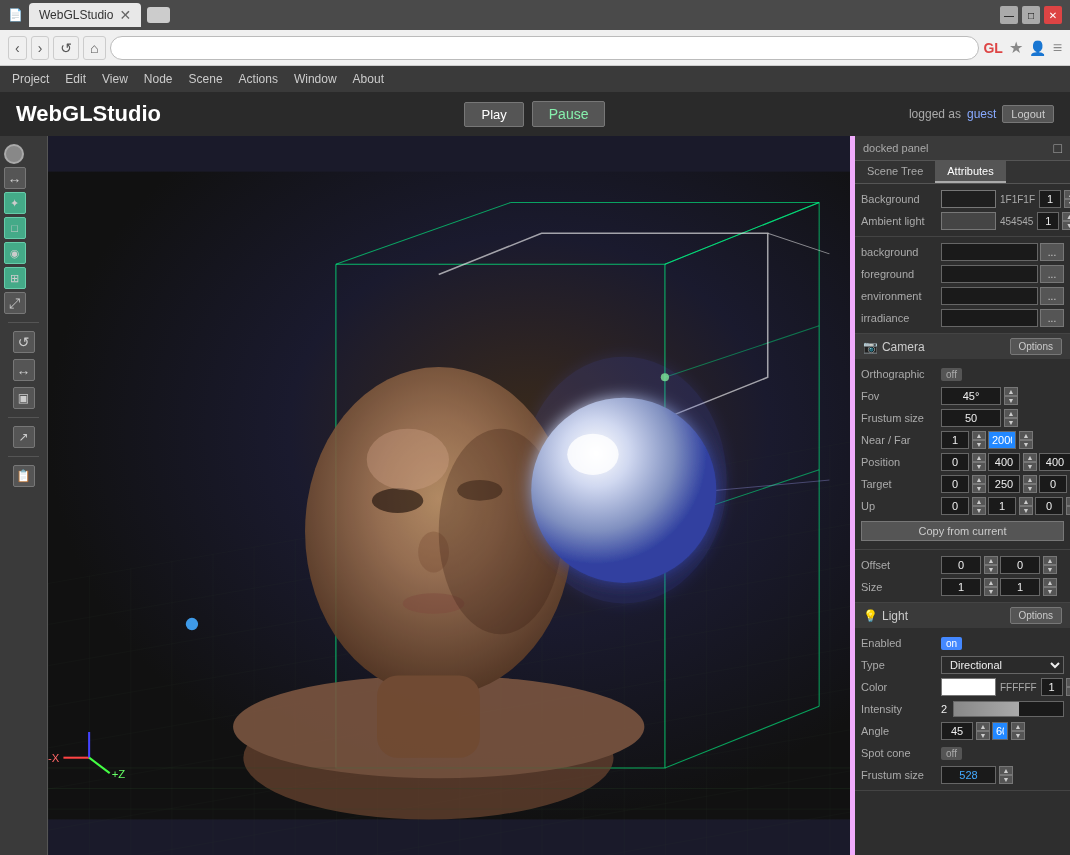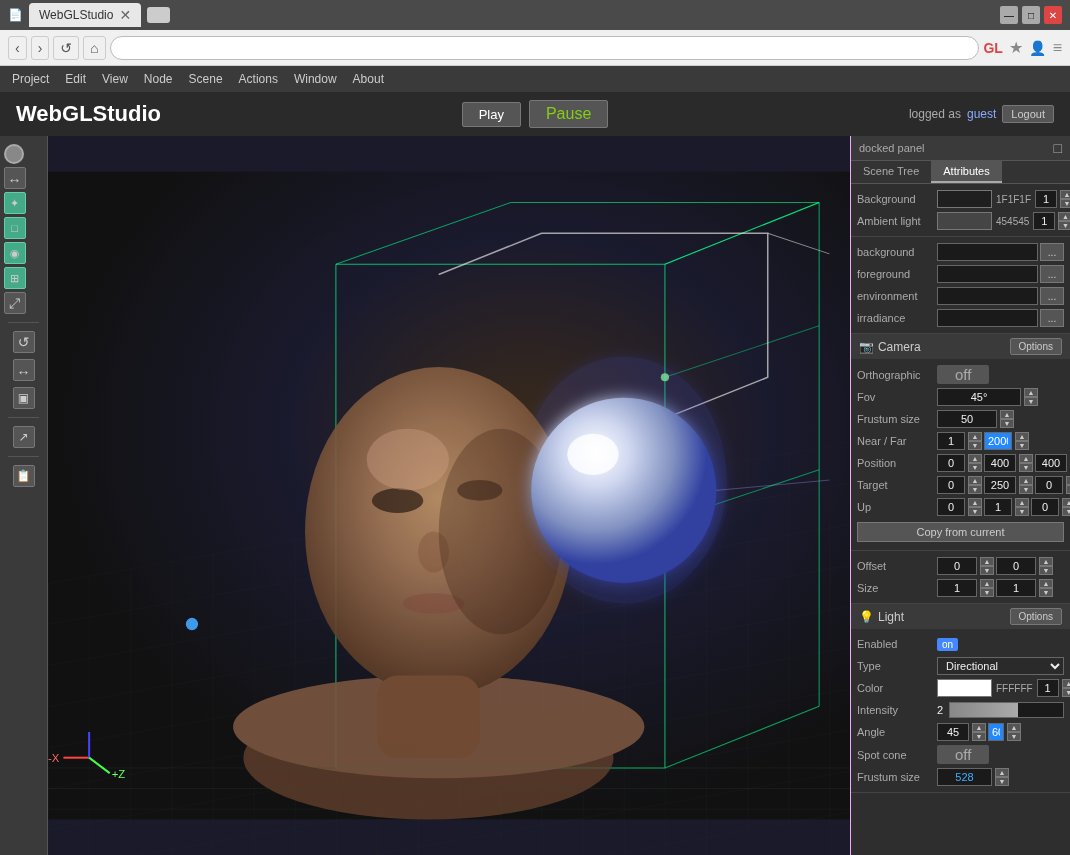--- a/index.html
+++ b/index.html
@@ -27,21 +27,21 @@
 
     
     .app { display: flex; flex-direction: column; height: calc(855px - 66px); background: #333; }
     .menu-bar { background: #3a3a3a; display: flex; align-items: center; gap: 16px; padding: 4px 12px; height: 26px; }
     .menu-item { color: #ccc; font-size: 12px; cursor: pointer; }
 
     .app-title-bar { background: #2a2a2a; display: flex; align-items: center; justify-content: space-between; padding: 4px 16px; height: 44px; }
     .app-title { color: white; font-size: 22px; font-weight: bold; }
     .title-btns { display: flex; gap: 8px; align-items: center; }
     .play-btn { background: #555; color: white; border: 1px solid #777; padding: 4px 16px; cursor: pointer; font-size: 13px; border-radius: 2px; }
-    .pause-btn { background: #555; color: #84cc16; border: 1px solid #777; padding: 4px 16px; cursor: pointer; font-size: 16px; border-radius: 2px; }
+    .pause-btn { background: #555; color: #86efac; border: 1px solid #777; padding: 4px 16px; cursor: pointer; font-size: 14px; border-radius: 2px; }
     .auth-info { color: #aaa; font-size: 12px; display: flex; align-items: center; gap: 6px; }
     .guest-text { color: #88aaff; }
     .logout-btn { background: #555; color: #ccc; border: 1px solid #777; padding: 2px 8px; cursor: pointer; font-size: 11px; border-radius: 2px; }
 
     .tabs-bar { background: #3a3a3a; display: flex; align-items: center; height: 28px; border-bottom: 1px solid #555; }
     .tab-item { padding: 4px 16px; cursor: pointer; font-size: 12px; color: #aaa; border-right: 1px solid #555; }
     .tab-item.active { background: #4a4a4a; color: white; border-bottom: 2px solid #aaa; }
 
     .main-area { display: flex; flex: 1; overflow: hidden; }
 
@@ -49,21 +49,21 @@
     .left-toolbar { background: #3a3a3a; width: 48px; display: flex; flex-direction: column; align-items: center; padding: 8px 4px; gap: 6px; border-right: 1px solid #555; }
     .tool-icon { width: 22px; height: 22px; background: #555; border: 1px solid #777; border-radius: 2px; display: flex; align-items: center; justify-content: center; cursor: pointer; color: #ccc; font-size: 11px; }
     .tool-icon.green { background: #4a8; border-color: #6ca; }
     .tool-icon.circle { border-radius: 50%; background: #888; }
     .tool-sep { width: 80%; height: 1px; background: #555; margin: 2px 0; }
 
     
     .viewport { flex: 1; position: relative; overflow: hidden; background: #1a1a2a; }
 
     
-    .right-panel { width: 220px; background: #2e2e2e; display: flex; flex-direction: column; overflow-y: auto; border-left: 1px solid #f0abfc; }
+    .right-panel { width: 220px; background: #2e2e2e; display: flex; flex-direction: column; overflow-y: auto; border-left: 5px solid #f0abfc; }
     .panel-header { background: #3a3a3a; padding: 4px 8px; display: flex; justify-content: space-between; align-items: center; border-bottom: 1px solid #555; }
     .panel-title { color: #aaa; font-size: 11px; }
     .panel-close { color: #aaa; cursor: pointer; font-size: 14px; }
 
     .panel-tabs { display: flex; background: #333; border-bottom: 1px solid #555; }
     .panel-tab { padding: 4px 12px; cursor: pointer; font-size: 11px; color: #aaa; }
     .panel-tab.active { background: #555; color: white; border-bottom: 2px solid #aaa; }
 
     .panel-section { padding: 4px 0; border-bottom: 1px solid #444; }
     .panel-row { display: flex; align-items: center; padding: 2px 6px; min-height: 22px; }
@@ -74,21 +74,21 @@
     .num-input-sm { background: #1a1a1a; border: 1px solid #666; color: #eee; font-size: 11px; width: 35px; height: 18px; padding: 0 3px; text-align: center; }
     .spinner { display: flex; flex-direction: column; margin-left: 1px; }
     .spin-btn { width: 14px; height: 9px; background: #555; border: 1px solid #777; font-size: 7px; color: #ccc; cursor: pointer; display: flex; align-items: center; justify-content: center; line-height: 1; }
     .text-input { background: #1a1a1a; border: 1px solid #666; color: #eee; font-size: 11px; width: 90px; height: 18px; padding: 0 3px; }
     .dots-btn { background: #555; border: 1px solid #777; color: #ccc; font-size: 10px; width: 24px; height: 18px; cursor: pointer; }
 
     .section-header { background: #3a3a3a; padding: 4px 8px; display: flex; align-items: center; justify-content: space-between; cursor: pointer; }
     .section-title { color: #ccc; font-size: 12px; display: flex; align-items: center; gap: 4px; }
     .options-btn { background: #555; border: 1px solid #777; color: #ccc; font-size: 10px; padding: 2px 8px; cursor: pointer; border-radius: 2px; }
 
-    .off-badge { background: #555; color: #aaa; font-size: 15px; padding: 1px 18px; border-radius: 2px; }
+    .off-badge { background: #555; color: #aaa; font-size: 10px; padding: 1px 5px; border-radius: 2px; }
     .on-badge { background: #4488ff; color: white; font-size: 10px; padding: 1px 5px; border-radius: 2px; }
 
     .copy-btn { background: #555; border: 1px solid #777; color: #ccc; font-size: 11px; padding: 3px 8px; cursor: pointer; width: calc(100% - 12px); margin: 4px 6px; text-align: center; }
 
     .viewport-label { background: #3a3a3a; padding: 3px 8px; display: flex; justify-content: space-between; }
     .vp-label { color: #aaa; font-size: 11px; }
 
     .select-input { background: #2a2a2a; border: 1px solid #666; color: #eee; font-size: 11px; height: 18px; padding: 0 4px; flex: 1; }
 
     .intensity-bar { background: #1a1a1a; border: 1px solid #666; flex: 1; height: 18px; position: relative; }
@@ -371,21 +371,21 @@
         </div>
 
         <div class="panel-section">
           <div class="panel-row">
             <span class="panel-label">Orthographic</span>
             <span class="off-badge">off</span>
           </div>
           <div class="panel-row">
             <span class="panel-label">Fov</span>
             <div class="panel-value">
-              <input class="num-input" value="45°" style="width: 84px;">
+              <input class="num-input" value="45°" style="width: 60px;">
               <div class="spinner">
                 <div class="spin-btn">▲</div>
                 <div class="spin-btn">▼</div>
               </div>
             </div>
           </div>
           <div class="panel-row">
             <span class="panel-label">Frustum size</span>
             <div class="panel-value">
               <input class="num-input" value="50" style="width: 60px;">

